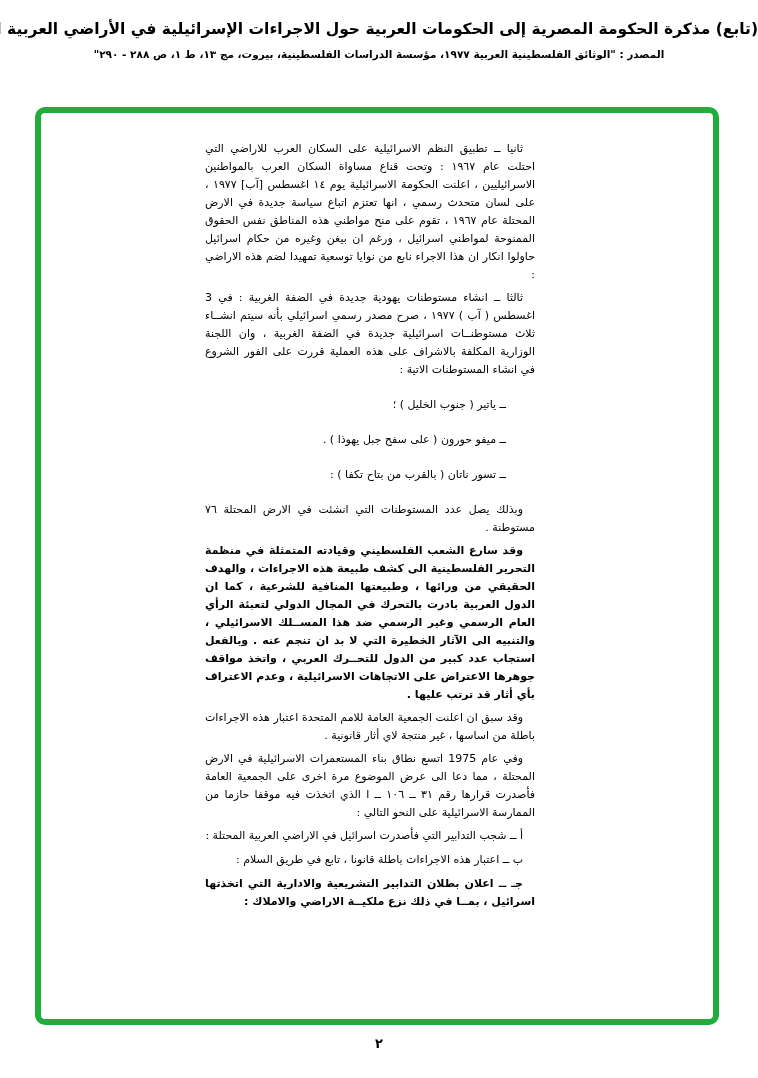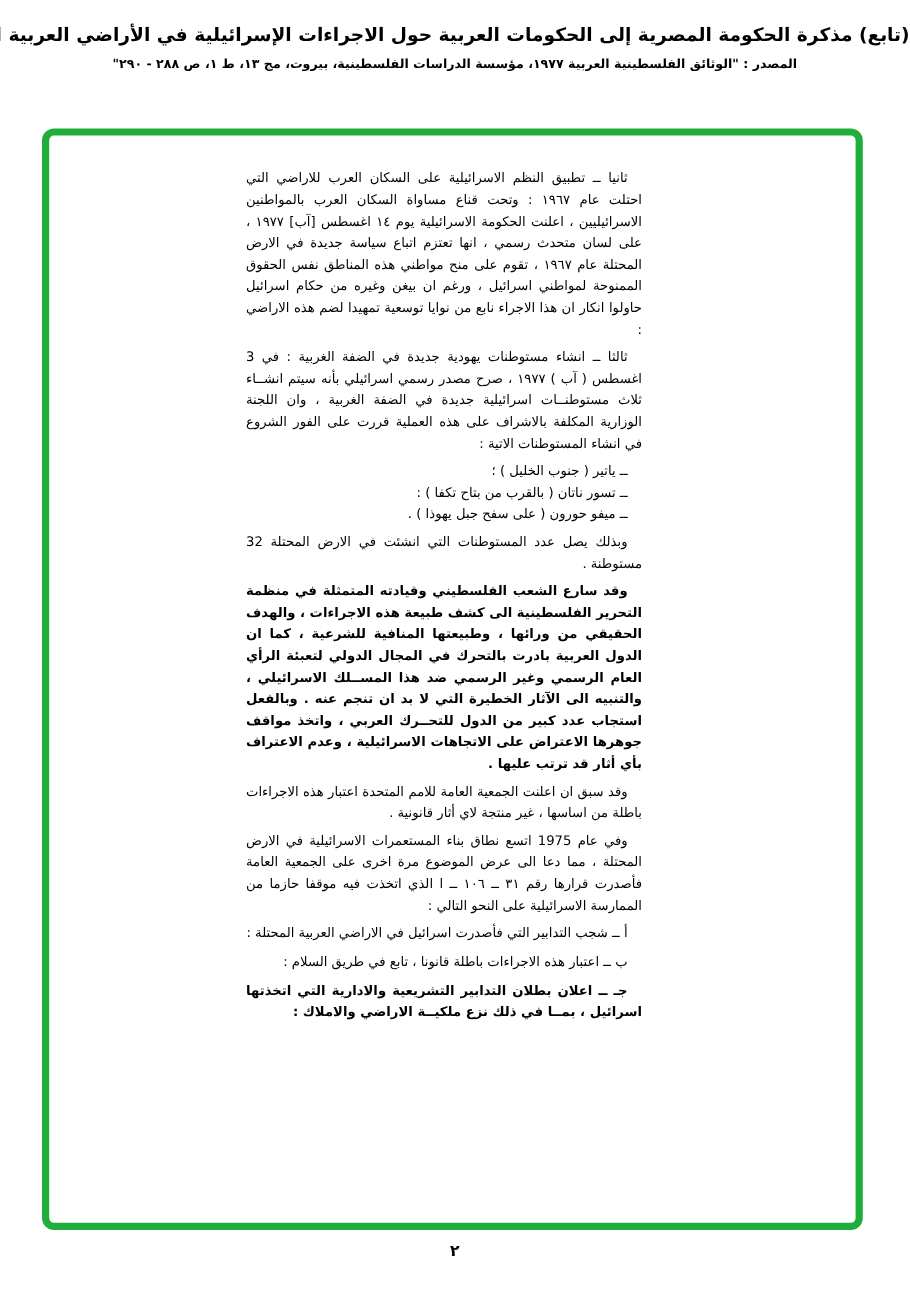--- a/index.html
+++ b/index.html
@@ -52,21 +52,21 @@
     font-size: 11px;
     line-height: 18px;
   }
   .para {
     margin: 0 0 5px 0;
     text-indent: 12px;
   }
   .para.space-before { margin-top: 5px; }
   .para.bold { font-weight: bold; }
   .list-item {
-    margin: 0;
+    margin: 17px;
     padding-right: 12px;
     text-indent: 0;
   }
   .list-item.last { margin-bottom: 5px; }
   .lettered { margin-bottom: 6px; }
   .page-number {
     position: absolute;
     left: 0;
     top: 1036px;
     width: 758px;
@@ -87,24 +87,24 @@
   </div>
 
   <div class="content-box"></div>
 
   <div class="text-column">
     <p class="para">ثانيا ــ تطبيق النظم الاسرائيلية على السكان العرب للاراضي التي احتلت عام ١٩٦٧ : وتحت قناع مساواة السكان العرب بالمواطنين الاسرائيليين ، اعلنت الحكومة الاسرائيلية يوم ١٤ اغسطس [آب] ١٩٧٧ ، على لسان متحدث رسمي ، انها تعتزم اتباع سياسة جديدة في الارض المحتلة عام ١٩٦٧ ، تقوم على منح مواطني هذه المناطق نفس الحقوق الممنوحة لمواطني اسرائيل ، ورغم ان بيغن وغيره من حكام اسرائيل حاولوا انكار ان هذا الاجراء نابع من نوايا توسعية تمهيدا لضم هذه الاراضي :</p>
 
     <p class="para">ثالثا ــ انشاء مستوطنات يهودية جديدة في الضفة الغربية : في 3 اغسطس ( آب ) ١٩٧٧ ، صرح مصدر رسمي اسرائيلي بأنه سيتم انشــاء ثلاث مستوطنــات اسرائيلية جديدة في الضفة الغربية ، وان اللجنة الوزارية المكلفة بالاشراف على هذه العملية قررت على الفور الشروع في انشاء المستوطنات الاتية :</p>
 
     <p class="para list-item">ــ ياتير ( جنوب الخليل ) ؛</p>
+    <p class="para list-item last">ــ ميفو حورون ( على سفح جبل يهوذا ) .</p>
     <p class="para list-item">ــ تسور ناتان ( بالقرب من بتاح تكفا ) :</p>
-    <p class="para list-item last">ــ ميفو حورون ( على سفح جبل يهوذا ) .</p>
 
-    <p class="para">وبذلك يصل عدد المستوطنات التي انشئت في الارض المحتلة 32 مستوطنة .</p>
+    <p class="para">وبذلك يصل عدد المستوطنات التي انشئت في الارض المحتلة ٧٦ مستوطنة .</p>
 
     <p class="para bold space-before">وقد سارع الشعب الفلسطيني وقيادته المتمثلة في منظمة التحرير الفلسطينية الى كشف طبيعة هذه الاجراءات ، والهدف الحقيقي من ورائها ، وطبيعتها المنافية للشرعية ، كما ان الدول العربية بادرت بالتحرك في المجال الدولي لتعبئة الرأي العام الرسمي وغير الرسمي ضد هذا المســلك الاسرائيلي ، والتنبيه الى الآثار الخطيرة التي لا بد ان تنجم عنه . وبالفعل استجاب عدد كبير من الدول للتحــرك العربي ، واتخذ مواقف جوهرها الاعتراض على الاتجاهات الاسرائيلية ، وعدم الاعتراف بأي أثار قد ترتب عليها .</p>
 
     <p class="para">وقد سبق ان اعلنت الجمعية العامة للامم المتحدة اعتبار هذه الاجراءات باطلة من اساسها ، غير منتجة لاي أثار قانونية .</p>
 
     <p class="para">وفي عام 1975 اتسع نطاق بناء المستعمرات الاسرائيلية في الارض المحتلة ، مما دعا الى عرض الموضوع مرة اخرى على الجمعية العامة فأصدرت قرارها رقم ٣١ ــ ١٠٦ ــ ا الذي اتخذت فيه موقفا حازما من الممارسة الاسرائيلية على النحو التالي :</p>
 
     <p class="para lettered">أ ــ شجب التدابير التي فأصدرت اسرائيل في الاراضي العربية المحتلة :</p>
     <p class="para lettered">ب ــ اعتبار هذه الاجراءات باطلة قانونا ، تابع في طريق السلام :</p>
     <p class="para bold lettered">جـ ــ اعلان بطلان التدابير التشريعية والادارية التي اتخذتها اسرائيل ، بمــا في ذلك نزع ملكيــة الاراضي والاملاك :</p>

